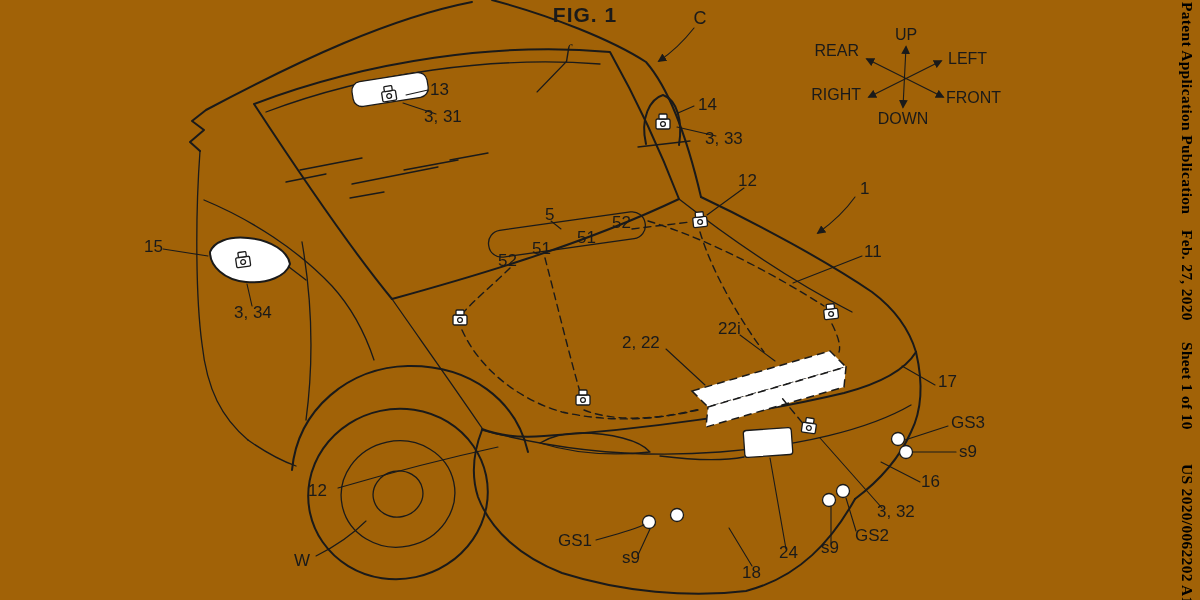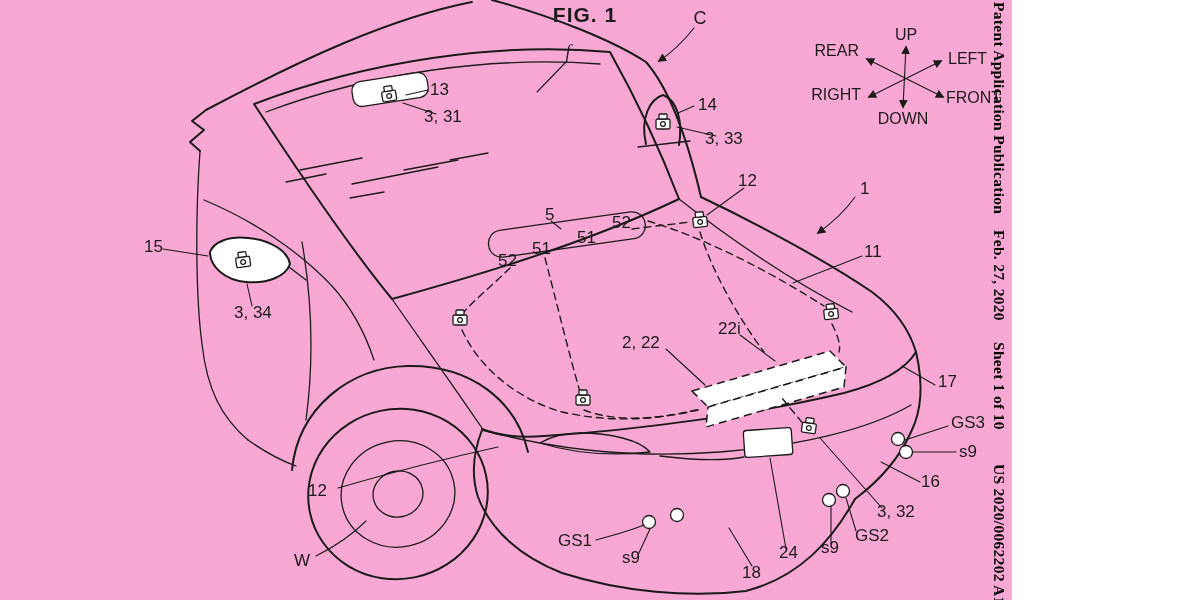--- a/index.html
+++ b/index.html
@@ -1,16 +1,16 @@
 <!DOCTYPE html>
 <html><head>
 <meta charset="utf-8">
 <style>
   html,body{margin:0;padding:0;background:#fff;}
-  .page{position:relative;width:1012px;height:600px;background:#f9a8d4;overflow:hidden;
+  .page{position:relative;width:1200px;height:600px;background:#a16207;overflow:hidden;
         font-family:"Liberation Sans",sans-serif;}
   .drawing{position:absolute;left:0;top:0;}
   
   .ln{fill:none;stroke:#1a1a1a;stroke-width:2;stroke-linecap:round;stroke-linejoin:round;}
   .thin{stroke-width:1.3;}
   .ldr{fill:none;stroke:#1a1a1a;stroke-width:1.1;stroke-linecap:round;}
   .dash{fill:none;stroke:#1a1a1a;stroke-width:1.4;stroke-dasharray:7 5;stroke-linecap:round;}
   .boxdash{fill:#ffffff;stroke:#1a1a1a;stroke-width:1.5;stroke-dasharray:8 5;}
   .wfill{fill:#ffffff;}
   

